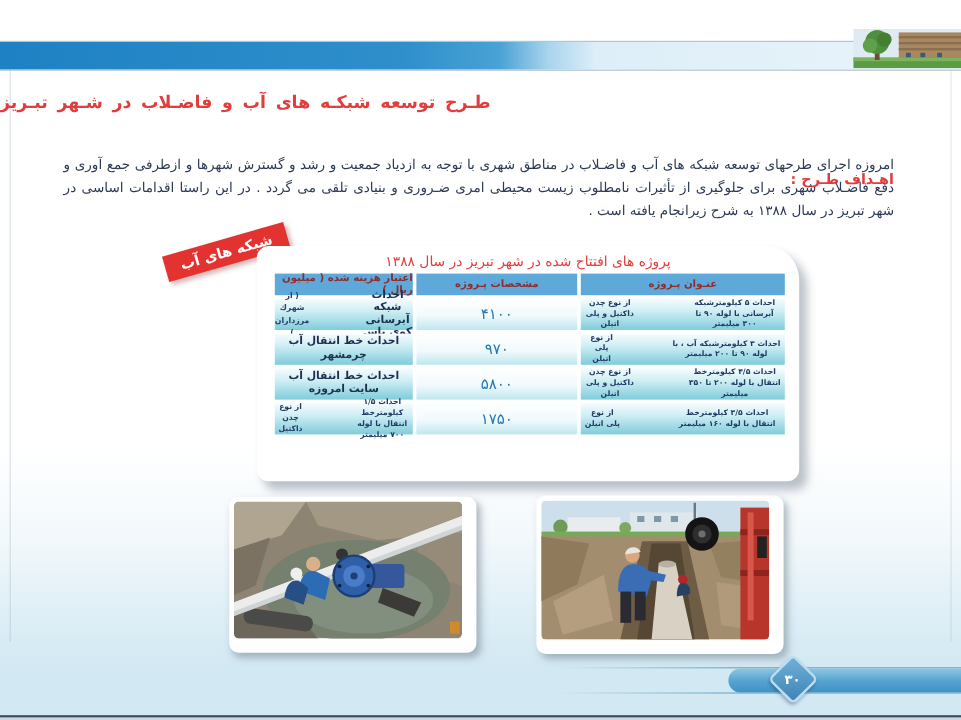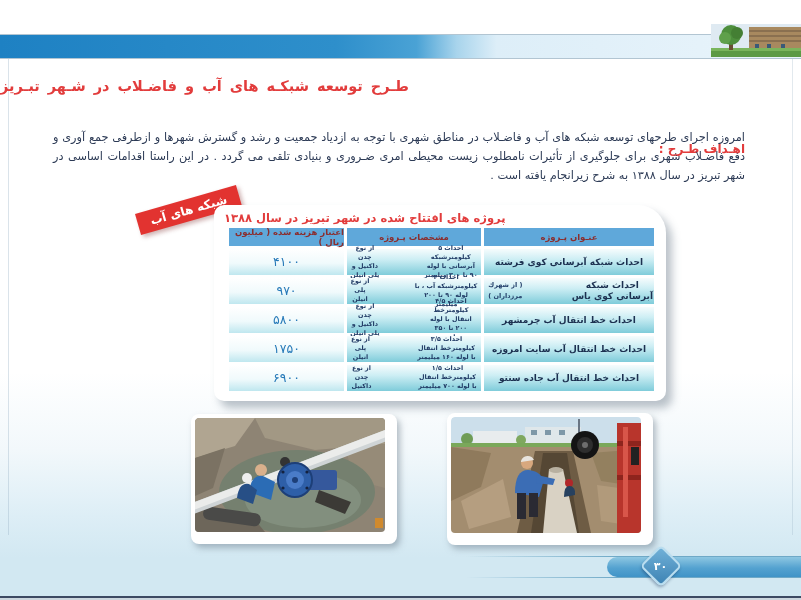--- a/index.html
+++ b/index.html
@@ -49,22 +49,22 @@
     box-shadow:2px 3px 4px rgba(120,40,40,.35);direction:rtl;white-space:nowrap;
   }
 
   
   .table-panel{
     position:absolute;left:214px;top:205px;width:452px;height:196px;
     background:#ffffff;border-radius:10px;border-top-right-radius:28px;
     box-shadow:6px 7px 8px rgba(105,120,135,.45);
   }
   .table-title{
-    margin:6px 10px 3px 10px;text-align:left;direction:rtl;
-    color:#e23c3c;font-weight:bold;font-size:11.5px;
+    margin:6px 10px 3px 10px;text-align:center;direction:rtl;
+    color:#e23c3c;font-weight:normal;font-size:11.5px;
   }
   .t-grid{
     direction:rtl;display:grid;margin:0 auto;width:428px;
     grid-template-columns:170px 134px 115px;
     grid-template-rows:18px repeat(5,26.5px);
     column-gap:3px;row-gap:2.5px;
   }
   .th{
     background:#5fa8da;color:#8b2e2e;font-weight:bold;font-size:8.5px;
     display:flex;align-items:center;justify-content:center;direction:rtl;
@@ -147,23 +147,20 @@
 <div class="water-badge">شبكه های آب</div>
 
 <div class="table-panel">
   <div class="table-title">پروژه های افتتاح شده در شهر تبریز در سال ۱۳۸۸</div>
   <div class="t-grid">
 
     <div class="th">عنـوان پـروژه</div>
     <div class="th">مشخصات پـروژه</div>
     <div class="th">اعتبار هزینه شده ( میلیون ریال )</div>
 
-    <div class="cell c-title">
-      <span>احداث شبكه آبرسانی كوی فرشته</span>
-    </div>
     <div class="cell c-spec">
       <span>احداث ۵ كیلومترشبكه آبرسانی با لوله ۹۰ تا ۳۰۰ میلیمتر</span>
       <span>از نوع چدن داكتیل و پلی اتیلن</span>
     </div>
     <div class="cell c-cost">۴۱۰۰</div>
 
     <div class="cell c-title">
       <span>احداث شبكه آبرسانی كوی یاس</span>
       <span class="sub">( از شهرك مرزداران )</span>
     </div>
@@ -184,28 +181,24 @@
 
     <div class="cell c-title">
       <span>احداث خط انتقال آب سایت امروزه</span>
     </div>
     <div class="cell c-spec">
       <span>احداث ۳/۵ كیلومترخط انتقال با لوله ۱۶۰ میلیمتر</span>
       <span>از نوع پلی اتیلن</span>
     </div>
     <div class="cell c-cost">۱۷۵۰</div>
 
-    <div class="cell c-title">
-      <span>احداث خط انتقال آب جاده سنتو</span>
-    </div>
     <div class="cell c-spec">
       <span>احداث ۱/۵ كیلومترخط انتقال با لوله ۷۰۰ میلیمتر</span>
       <span>از نوع چدن داكتیل</span>
     </div>
-    <div class="cell c-cost">۶۹۰۰</div>
 
   </div>
 </div>
 
 <div class="photo photo-left">
   <svg width="190" height="114" viewBox="0 0 190 114">
     <rect x="0" y="0" width="190" height="114" fill="#8e8474"></rect>
     <polygon points="0,0 60,0 40,28 0,40" fill="#b0a591"></polygon>
     <polygon points="60,0 190,0 190,26 120,32 70,20" fill="#a29884"></polygon>
     <polygon points="0,40 30,30 18,70 0,78" fill="#7b7263"></polygon>

